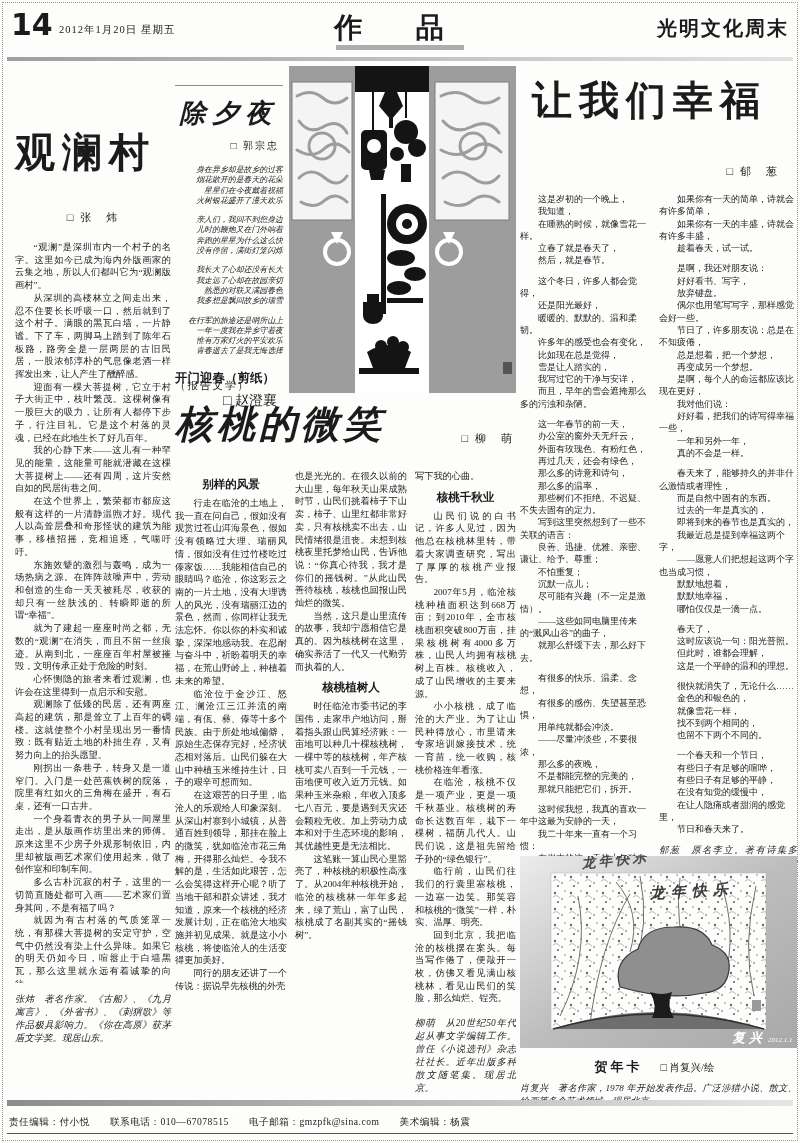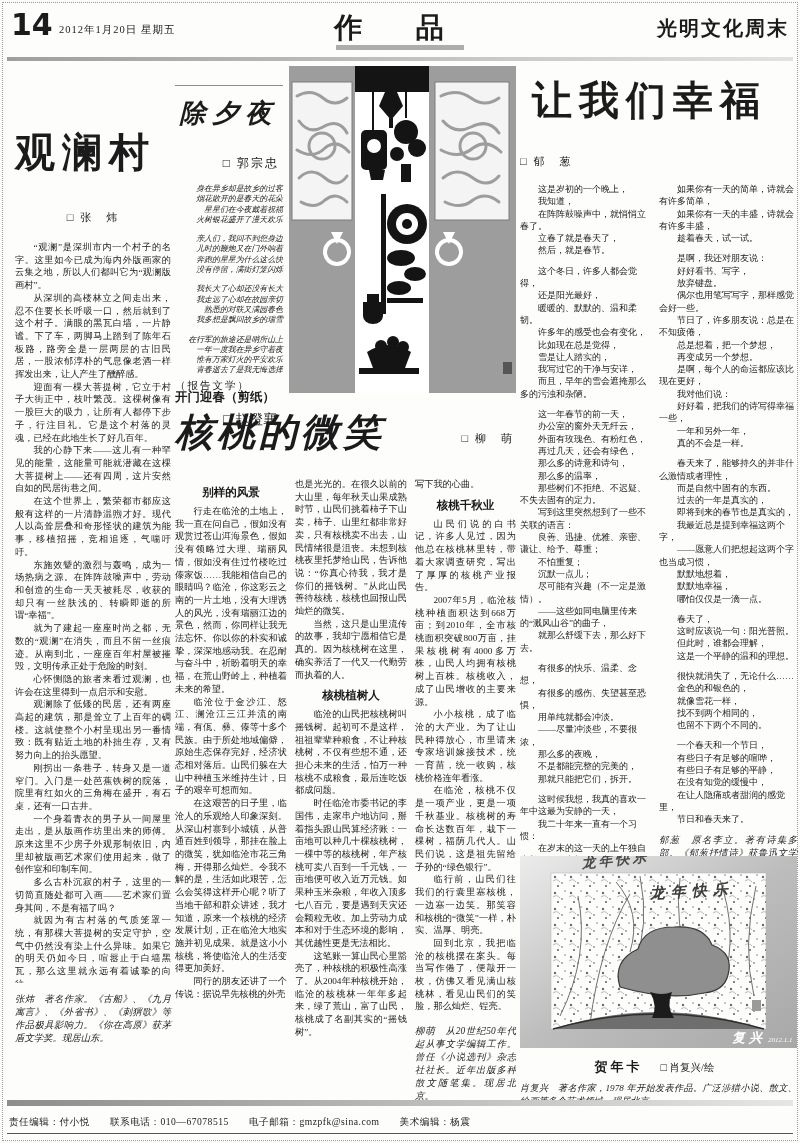--- a/index.html
+++ b/index.html
@@ -29,43 +29,43 @@
   
   .guanlan{position:absolute;left:12px;top:62px;width:156px;height:1036px}
   .guanlan .title{margin-top:60px;font:900 40px "DejaVu Sans","Liberation Sans",sans-serif;letter-spacing:7px}
   .guanlan .byline{margin-top:30px;text-align:center}
   .guanlan .body{margin-top:16px;height:742px;overflow:hidden}
   .guanlan .bio{margin-top:10px}
 
   
   .chuxi{position:absolute;left:172px;top:82px;width:108px;border-top:1px solid #8c8c8c;padding-top:10px}
   .chuxi .title{font:bold italic 26px "Liberation Serif","DejaVu Serif",serif;letter-spacing:7px;text-align:center}
-  .chuxi .byline{margin-top:24px;text-align:right;padding-right:4px;font-size:12px}
+  .chuxi .byline{margin-top:8px;text-align:right;padding-right:4px;font-size:10px}
   .chuxi .stanzas{margin-top:12px}
   .chuxi .stanza{margin-bottom:9px}
   .chuxi .stanza p{font:italic 7.9px/10.3px "Liberation Serif","DejaVu Serif",serif;text-align:right}
   .chuxi .art-caption{margin-top:13px;font:bold 12.5px "Liberation Sans","DejaVu Sans",sans-serif}
   .chuxi .art-credit{margin-top:5px;text-align:right;padding-right:6px;font-size:14px}
 
   
   .papercut{position:absolute;left:286px;top:63px;width:227px;height:327px}
 
   
   .hetao{position:absolute;left:172px;top:376px;width:341px}
   .hetao .genre{font-size:10.5px;letter-spacing:2px}
-  .hetao .title{margin-top:14px;font:900 italic 38px "Liberation Serif","DejaVu Serif",serif;letter-spacing:4px}
+  .hetao .title{margin-top:6px;font:900 italic 38px "Liberation Serif","DejaVu Serif",serif;letter-spacing:4px}
   .hetao .byline{position:absolute;right:2px;top:52px;font-size:11px}
   .hetao .cols{display:flex;gap:8px;margin-top:20px;height:648px;overflow:hidden}
   .hetao .c1{width:112px}.hetao .c2{width:112px}.hetao .c3{width:101px}
   .hetao .bio{margin-top:12px}
 
   
   .xingfu{position:absolute;left:517px;top:70px;width:277px}
   .xingfu .title{font:900 40px "DejaVu Sans","Liberation Sans",sans-serif;letter-spacing:7px;margin-left:12px}
-  .xingfu .byline{padding-right:18px;margin-top:26px}
+  .xingfu .byline{text-align:right;padding-right:18px;margin-top:36px}
   .xingfu .cols{display:flex;gap:6px;margin-top:14px;height:590px}
   .xingfu .pc1{width:133px}.xingfu .pc2{width:138px}
   .xingfu .stanza{margin-bottom:8px}
   .xingfu .stanza p{font-size:9px;line-height:12.3px;text-indent:2em;text-align:left}
   .xingfu .bio{margin-top:8px}
 
   
   .painting{position:absolute;left:517px;top:853px;width:277px}
   .painting .cap-row{margin-top:5px;text-align:center;padding-right:8px}
   .painting .cap{font:bold 13px "Liberation Sans","DejaVu Sans",sans-serif;letter-spacing:3px;margin-right:14px}
@@ -226,21 +226,20 @@
             <p>同行的朋友还讲了一个传说：据说早先核桃的外壳</p>
           </div>
       </div>
       <div class="c2 bt">
         <p class="noind">也是光光的。在很久以前的大山里，每年秋天山果成熟时节，山民们挑着柿子下山卖，柿子、山里红都非常好卖，只有核桃卖不出去，山民情绪很是沮丧。未想到核桃夜里托梦给山民，告诉他说：“你真心待我，我才是你们的摇钱树。”从此山民善待核桃，核桃也回报山民灿烂的微笑。</p>
         <div>
             <p>当然，这只是山里流传的故事，我却宁愿相信它是真的。因为核桃树在这里，确实养活了一代又一代勤劳而执着的人。</p>
           </div>
         <div class="subhead">核桃植树人</div>
         <div>
-            <p>临沧的山民把核桃树叫摇钱树。起初可不是这样，祖祖辈辈种粮食，不让种核桃树，不仅有些想不通，还担心未来的生活，怕万一种核桃不成粮食，最后连吃饭都成问题。</p>
             <p>时任临沧市委书记的李国伟，走家串户地访问，掰着指头跟山民算经济账：一亩地可以种几十棵核桃树，一棵中等的核桃树，年产核桃可卖八百到一千元钱，一亩地便可收入近万元钱。如果种玉米杂粮，年收入顶多七八百元，要是遇到天灾还会颗粒无收。加上劳动力成本和对于生态环境的影响，其优越性更是无法相比。</p>
             <p>这笔账一算山民心里豁亮了，种核桃的积极性高涨了。从2004年种核桃开始，临沧的核桃林一年年多起来，绿了荒山，富了山民，核桃成了名副其实的“摇钱树”。</p>
           </div>
       </div>
       <div class="c3 bt">
         <p class="noind">写下我的心曲。</p>
         <div class="subhead">核桃千秋业</div>
         <div>
             <p>山民们说的白书记，许多人见过，因为他总在核桃林里转，带着大家调查研究，写出了厚厚的核桃产业报告。</p>
             <p>2007年5月，临沧核桃种植面积达到668万亩；到2010年，全市核桃面积突破800万亩，挂果核桃树有4000多万株，山民人均拥有核桃树上百株。核桃收入，成了山民增收的主要来源。</p>
@@ -255,21 +254,21 @@
   </div>
 
   <div class="xingfu">
     <div class="title">让我们幸福</div>
     <div class="byline">□ 郁　葱</div>
     <div class="cols">
       <div class="pc1">
         <div class="stanza">
             <p>这是岁初的一个晚上，</p>
             <p>我知道，</p>
-            <p>在阵阵鼓噪声中，就悄悄立春了。</p>
+            <p>在睡熟的时候，就像雪花一样。</p>
             <p>立春了就是春天了，</p>
             <p>然后，就是春节。</p>
           </div>
         <div class="stanza">
             <p>这个冬日，许多人都会觉得，</p>
             <p>还是阳光最好，</p>
             <p>暖暖的、默默的、温和柔韧。</p>
             <p>许多年的感受也会有变化，</p>
             <p>比如现在总是觉得，</p>
             <p>雪是让人踏实的，</p>

